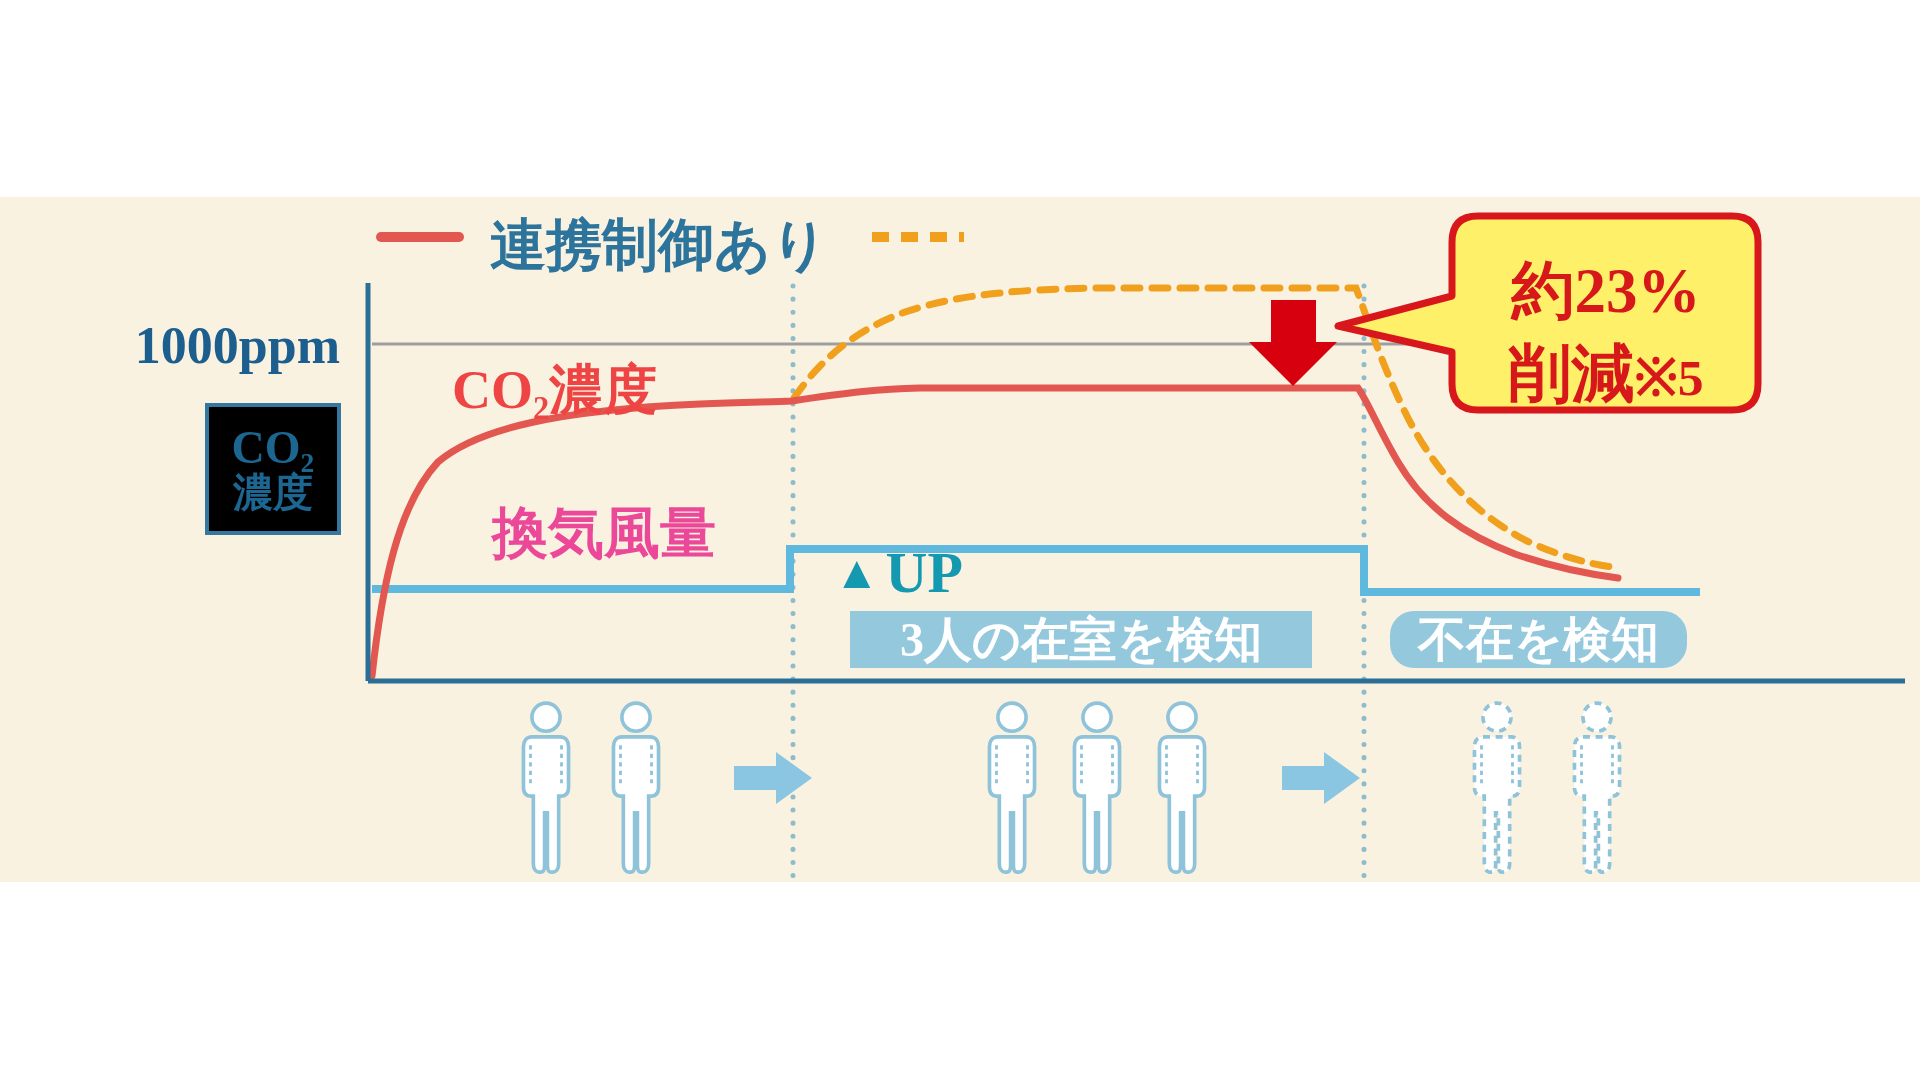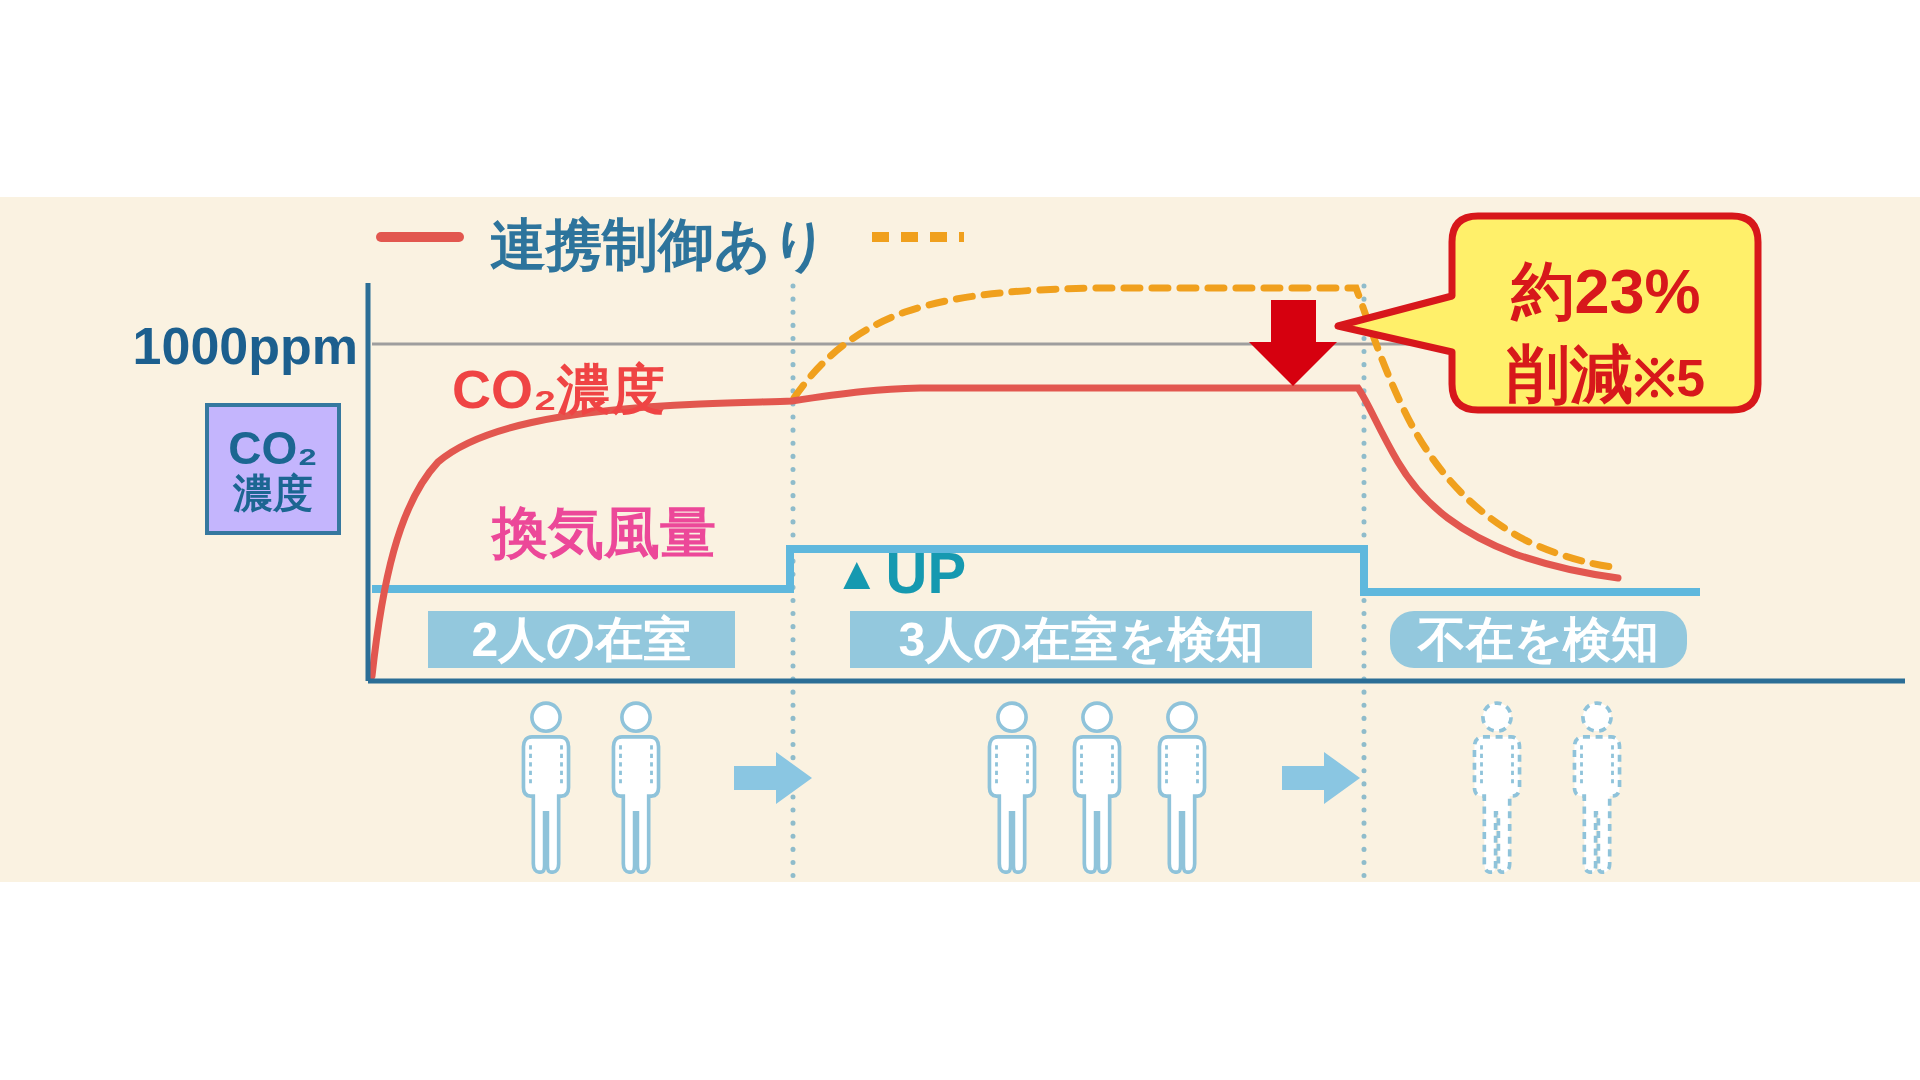--- a/index.html
+++ b/index.html
@@ -1,32 +1,32 @@
 <!DOCTYPE html>
 <html><head>
 <meta charset="utf-8">
 <style>
   html,body{margin:0;padding:0;background:#ffffff;}
   #stage{position:relative;width:1920px;height:1024px;background:#ffffff;overflow:hidden;
-         font-family:Liberation Sans, sans-serif;}
+         font-family:Liberation Serif, serif;}
   .abs{position:absolute;}
   #cream{left:0;top:197px;width:1920px;height:685px;background:#faf2e1;}
   #overlay{left:0;top:0;width:1920px;height:1080px;}
 
   
   .legend-text{font-size:56px;font-weight:700;color:#2d749c;white-space:nowrap;}
   #legend-swatch-solid{left:376px;top:232px;width:88px;height:10px;background:#e2574f;border-radius:5px;}
   #legend-swatch-dashed{left:872px;top:232px;width:92px;height:10px;
       background:repeating-linear-gradient(90deg,#f0a01d 0 17px,rgba(0,0,0,0) 17px 29px);}
   #legend-label-with{left:490px;top:208px;}
   #legend-label-without{left:988px;top:208px;}
 
   
-  #ref-label{left:100px;top:316px;width:258px;text-align:right;font-size:52px;font-weight:700;color:#1c5f8e;}
-  #co2-axis-box{left:205px;top:403px;width:128px;height:124px;background:#c4b5fd;border:4px solid #35789f;
+  #ref-label{left:82px;top:316px;width:258px;text-align:right;font-size:52px;font-weight:700;color:#1c5f8e;}
+  #co2-axis-box{left:205px;top:403px;width:128px;height:124px;background:#000000;border:4px solid #35789f;
       display:flex;flex-direction:column;align-items:center;justify-content:center;line-height:1.05;
       color:#1c6692;font-weight:700;}
   #co2-axis-box .l1{font-size:46px;}
   #co2-axis-box .l2{font-size:40px;}
 
   
   #co2-curve-label{left:452px;top:354px;font-size:54px;font-weight:700;color:#ef4444;white-space:nowrap;}
   #vent-curve-label{left:492px;top:496px;font-size:56px;font-weight:700;color:#ec4899;white-space:nowrap;}
 
   
@@ -97,21 +97,20 @@
   </div>
 
   <div id="co2-curve-label" class="abs">CO₂濃度</div>
   <div id="vent-curve-label" class="abs">換気風量</div>
 
   <div id="up-marker" class="abs">
     <span class="tri">▲</span>
     <span class="up">UP</span>
   </div>
 
-  <div id="phase-box-1" class="abs phase-box">2人の在室</div>
   <div id="phase-box-2" class="abs phase-box">3人の在室を検知</div>
   <div id="phase-box-3" class="abs phase-box">不在を検知</div>
 
   <div id="callout-text" class="abs">
     <div>約23%</div>
     <div><span>削減</span><span class="note">※5</span></div>
   </div>
 
   <svg class="abs person" style="left:515px;top:700px" viewBox="0 0 44 126">
       <use href="#person-sym" width="44" height="126"></use>

